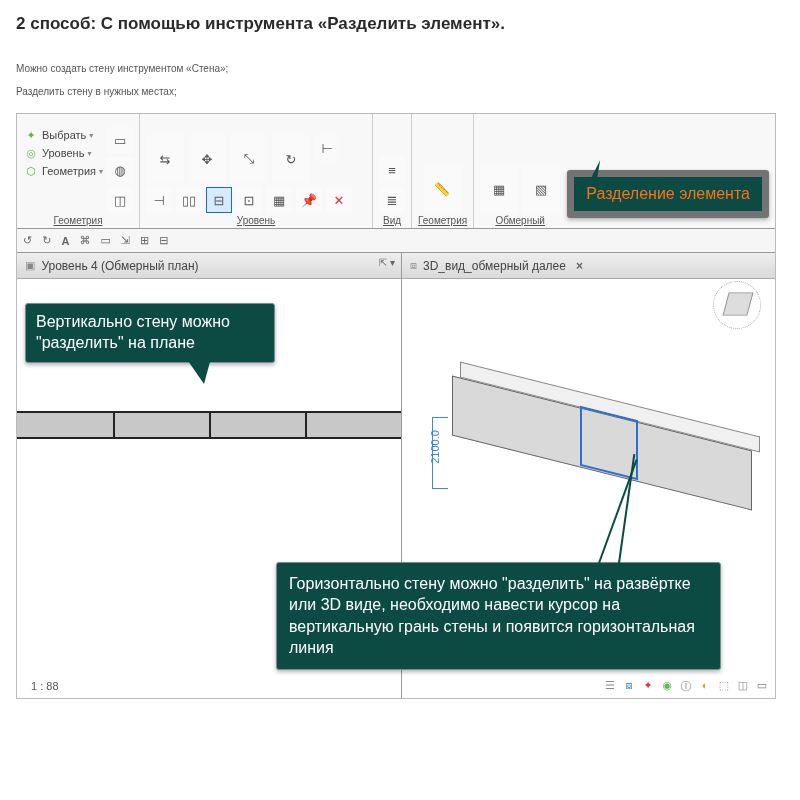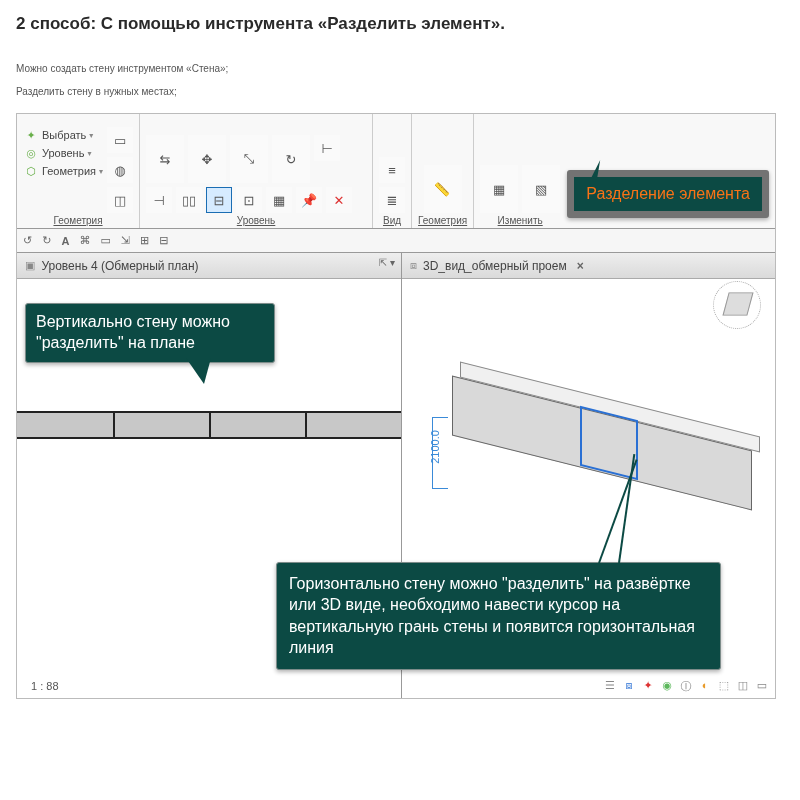--- a/index.html
+++ b/index.html
@@ -355,21 +355,21 @@
             <div class="icob big">📏</div>
           </div>
         <div class="grp-label">Геометрия</div>
       </div>
 
       <div class="grp" style="border-right:none;">
         <div class="grp-body">
             <div class="icob big">▦</div>
             <div class="icob big">▧</div>
           </div>
-        <div class="grp-label">Изменить</div>
+        <div class="grp-label">Обмерный</div>
       </div>
     </div>
 
     <div class="callout-ribbon">Разделение элемента</div>
   </div>
 
   <div class="subbar">
     <span>↺</span>
     <span>↻</span>
     <span style="font-weight:bold;">A</span>
@@ -396,21 +396,21 @@
       </div>
 
       <div class="callout1">Вертикально стену можно "разделить" на плане</div>
 
       <div class="scale">1 : 88</div>
     </div>
 
     <div class="pane right">
       <div class="tab">
         <span class="ico">⧈</span>
-        <span>3D_вид_обмерный проем</span>
+        <span>3D_вид_обмерный далее</span>
         <span class="close">×</span>
       </div>
 
       <div class="cube"></div>
 
       <div class="wall3d">
         <div class="top"></div>
         <div class="face"></div>
         <div class="selbox"></div>
         <div class="dim"></div>

